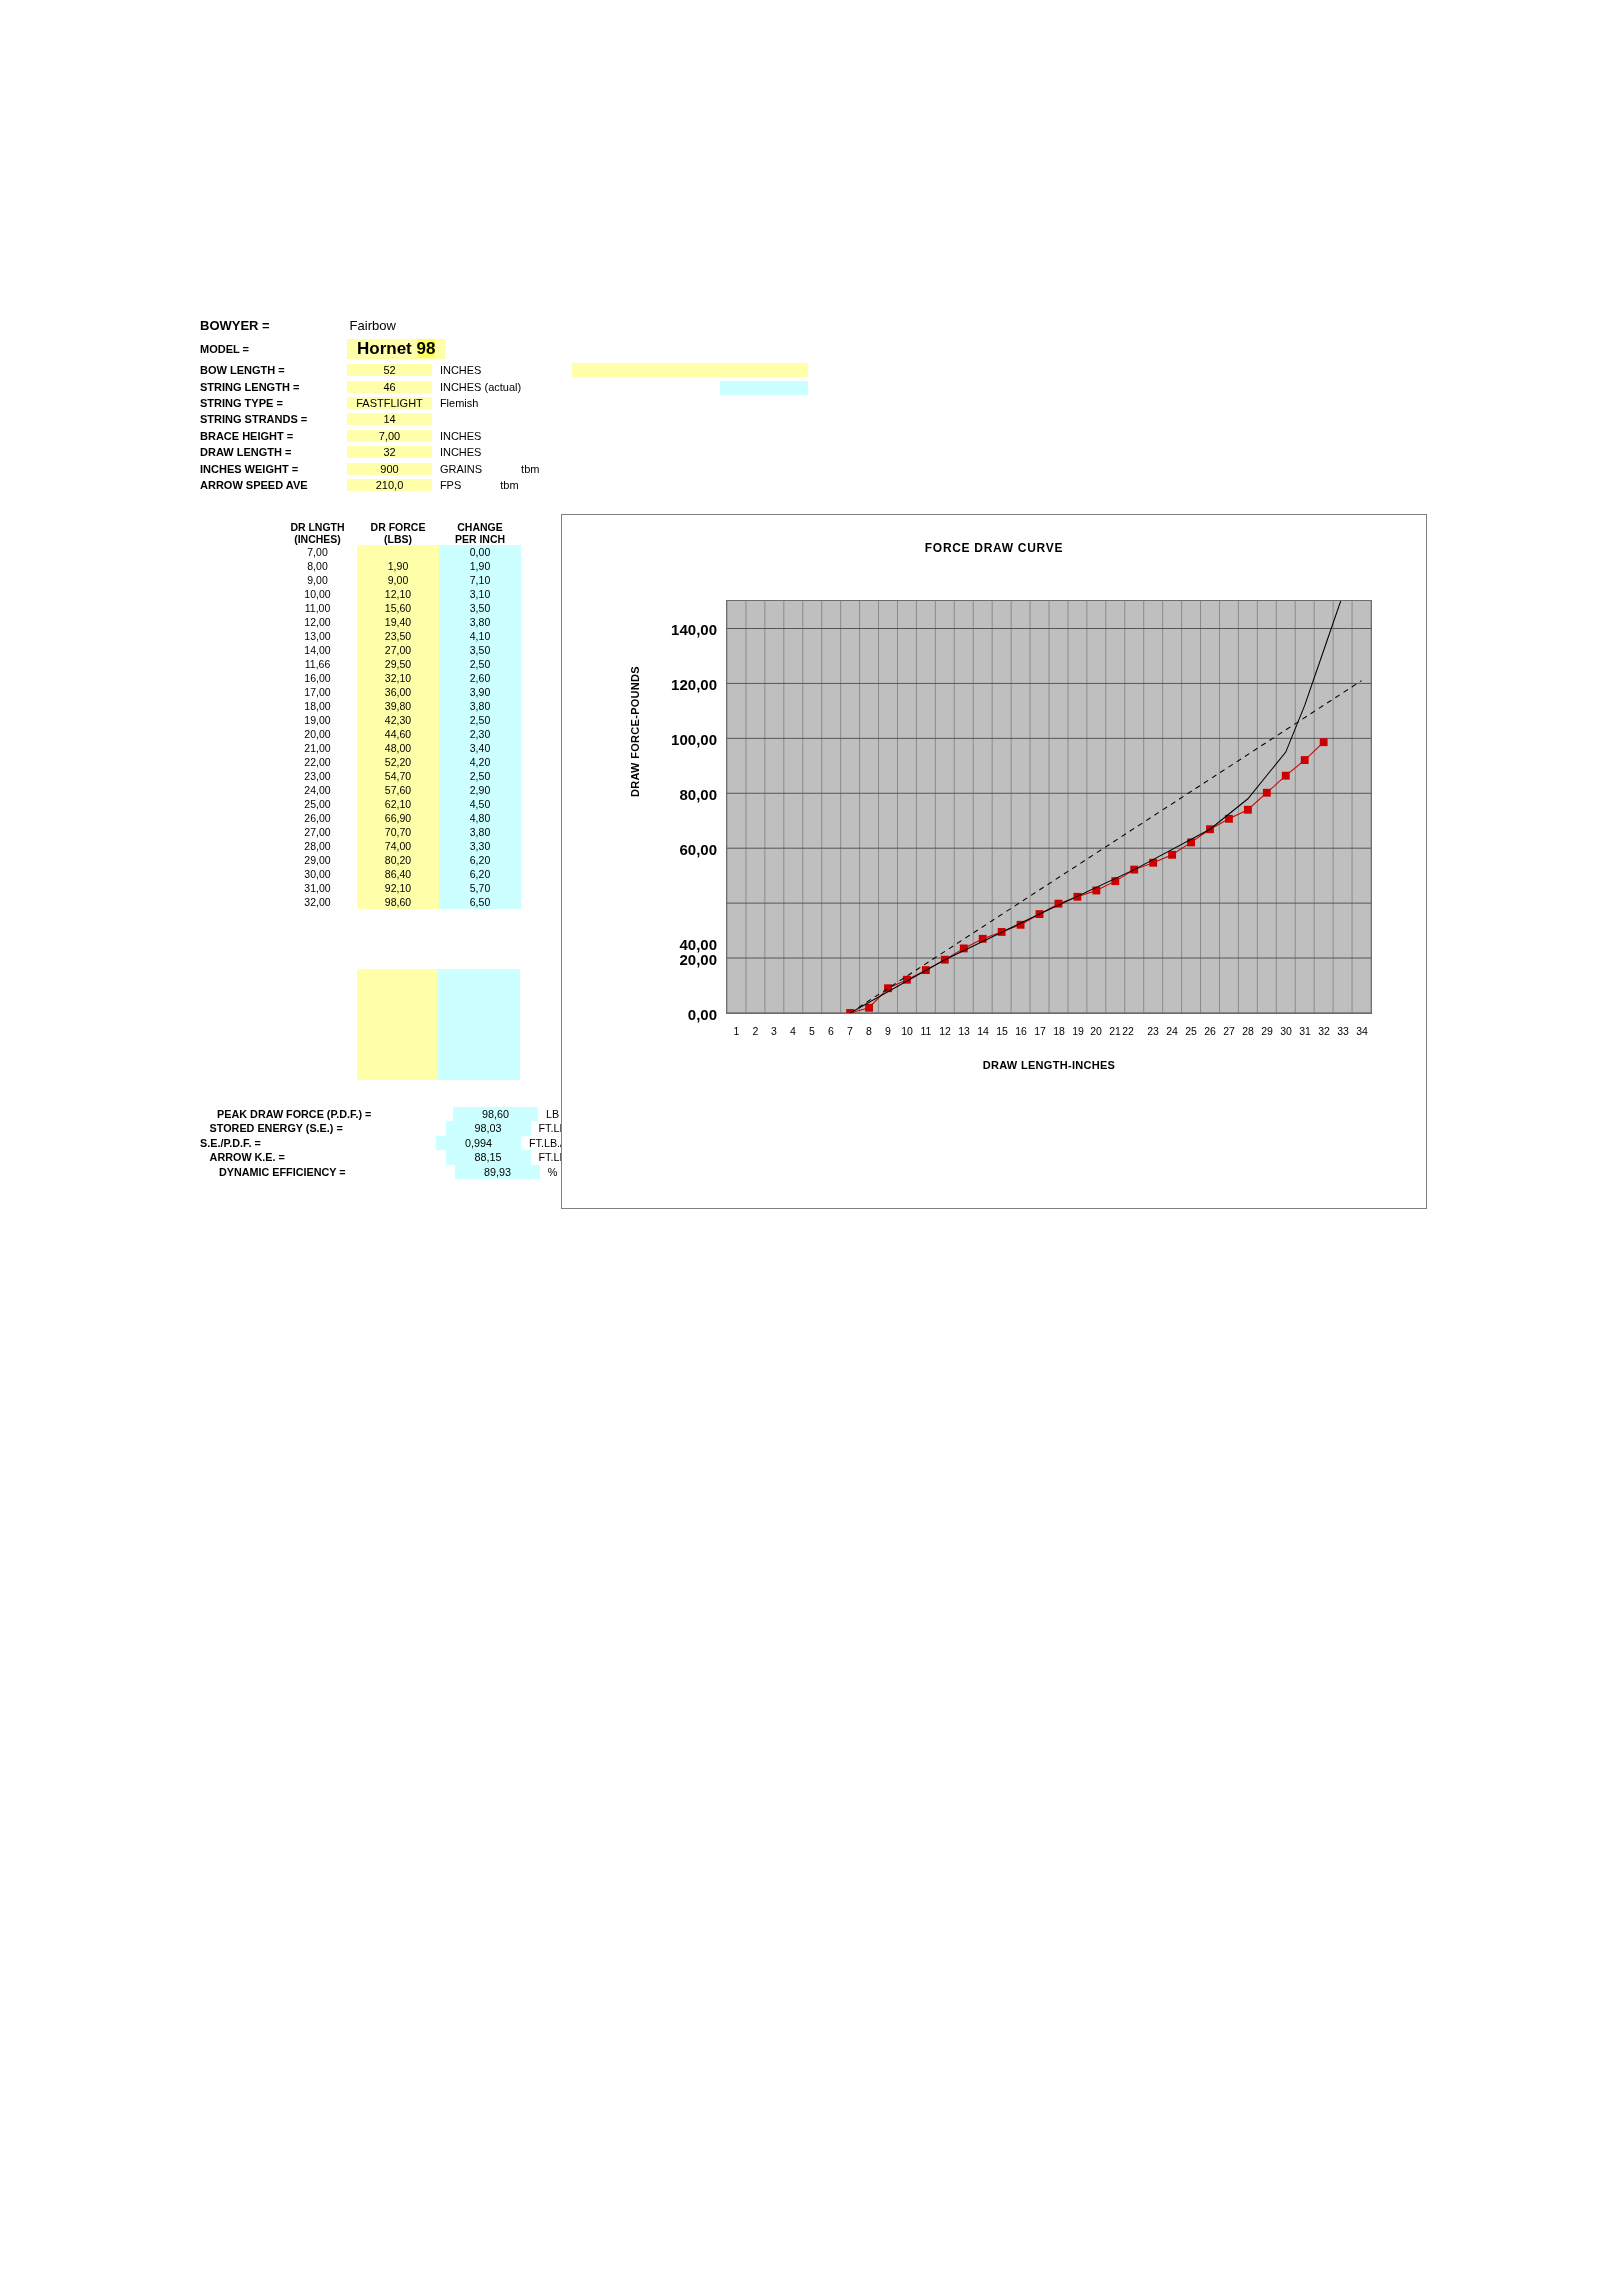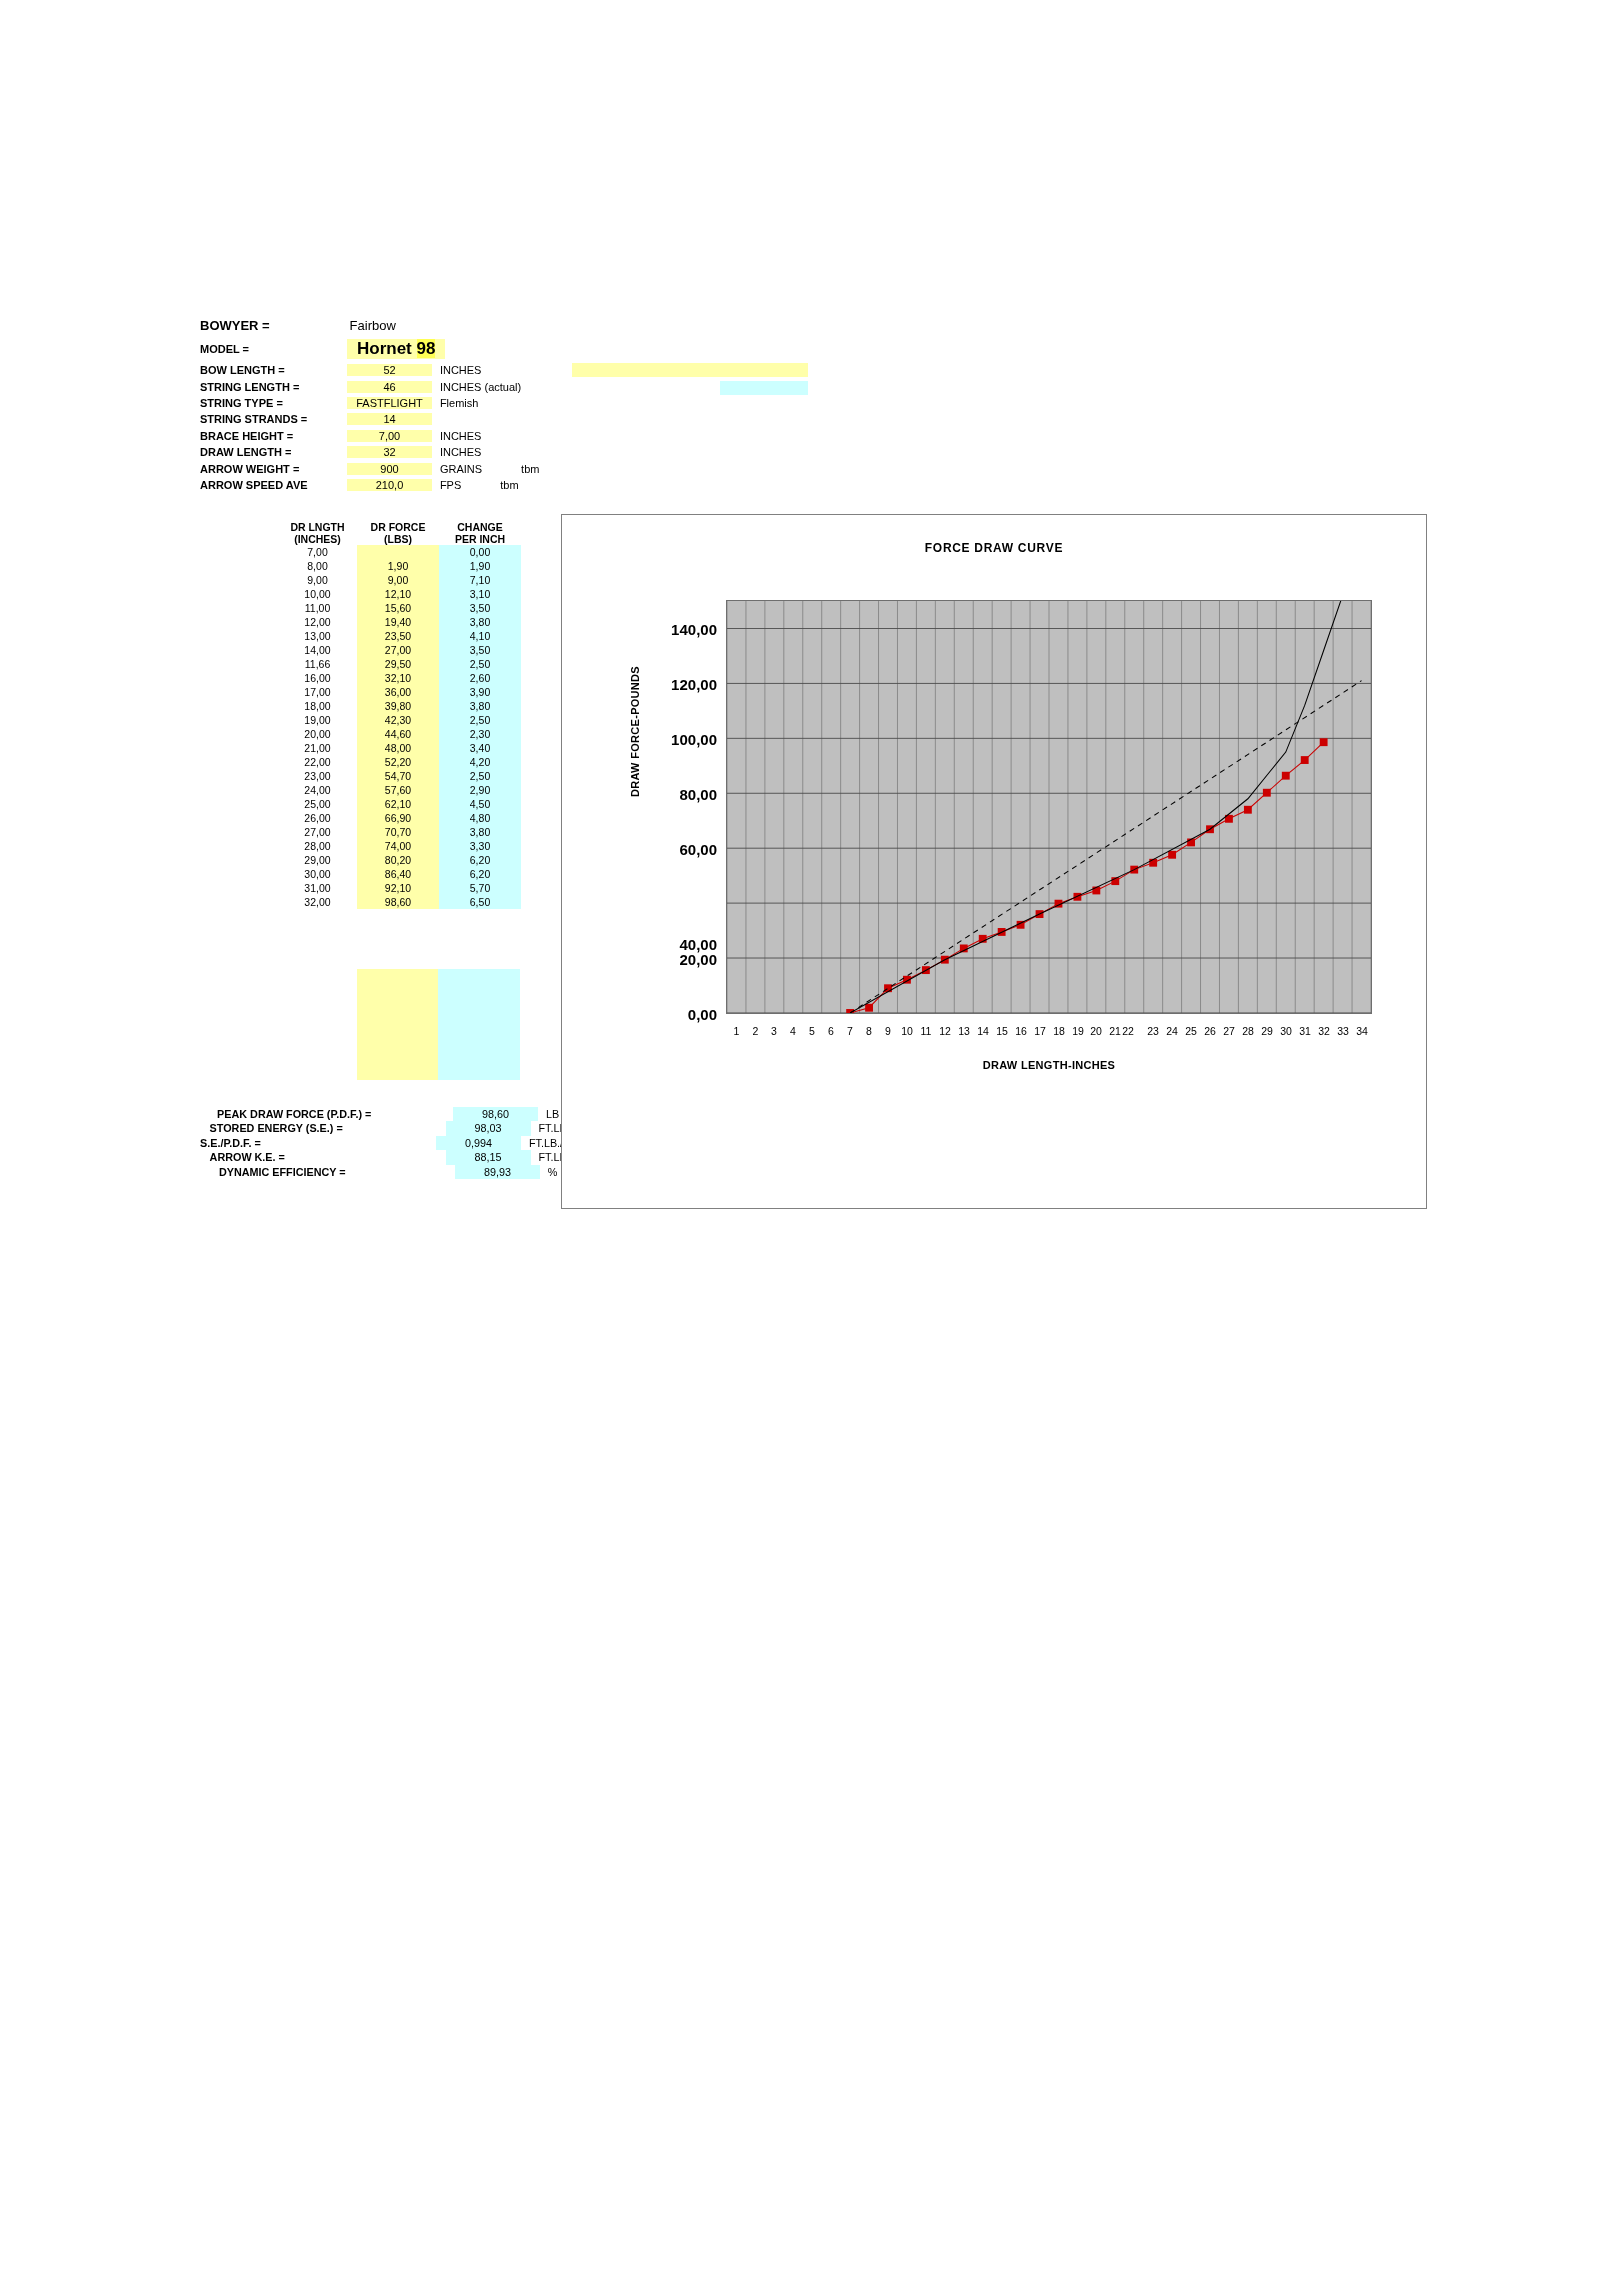--- a/index.html
+++ b/index.html
@@ -136,21 +136,21 @@
       <div class="hdr-unit">INCHES</div>
     </div>
 
     <div class="hdr-row">
       <div class="hdr-label">DRAW LENGTH =</div>
       <div class="hdr-val yellow">32</div>
       <div class="hdr-unit">INCHES</div>
     </div>
 
     <div class="hdr-row">
-      <div class="hdr-label">ARROW WEIGHT =</div>
+      <div class="hdr-label">INCHES WEIGHT =</div>
       <div class="hdr-val yellow">900</div>
       <div class="hdr-unit">GRAINS</div>
       <div class="hdr-unit2">tbm</div>
     </div>
 
     <div class="hdr-row">
       <div class="hdr-label">ARROW SPEED AVE</div>
       <div class="hdr-val yellow">210,0</div>
       <div class="hdr-unit">FPS</div>
       <div class="hdr-unit2">tbm</div>

